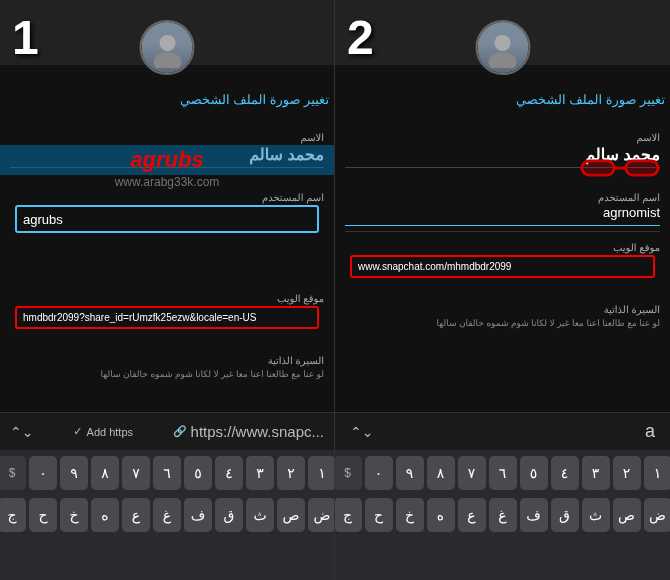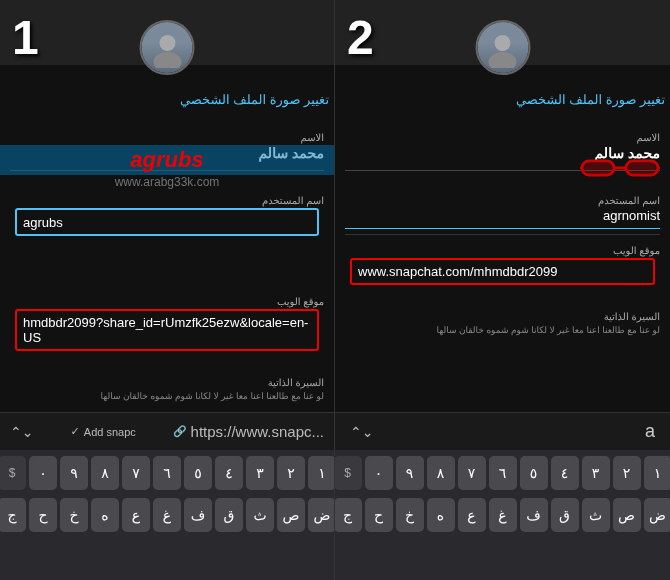--- a/index.html
+++ b/index.html
@@ -93,25 +93,25 @@
     .field-label {
       color: #aaa;
       font-size: 10px;
       text-align: right;
       direction: rtl;
       margin-bottom: 2px;
     }
 
     .field-value {
       color: #fff;
-      font-size: 14px;
+      font-size: 16px;
       text-align: right;
       direction: rtl;
       border-bottom: 1px solid #444;
-      padding-bottom: 9px;
+      padding-bottom: 3px;
       font-weight: bold;
     }
 
     .field-value-input {
       color: #fff;
       font-size: 13px;
       text-align: right;
       direction: rtl;
       border-bottom: 1px solid #4fc3f7;
       padding-bottom: 5px;
@@ -120,21 +120,21 @@
     
     .url-field-box {
       border: 2px solid #e00;
       border-radius: 3px;
       padding: 4px 6px;
       margin: 2px 5px;
     }
 
     .url-field-text {
       color: #fff;
-      font-size: 13px;
+      font-size: 10px;
       word-break: break-all;
       direction: ltr;
       text-align: left;
     }
 
     
     .watermark {
       position: absolute;
       top: 145px;
       left: 0;
@@ -330,21 +330,21 @@
 
   <div class="field-section">
     <div class="field-label">السيرة الذاتية</div>
     <div class="bio-text">لو عنا مع   طالعنا اعنا معا   غير لا لكانا شوم شموه خالقان سالها</div>
   </div>
 
   <div class="bottom-toolbar">
     <div class="toolbar-arrows">⌃⌄</div>
     <div class="toolbar-btn">
       <span>✓</span>
-      <span style="color:#bbb;font-size:11px;">Add snapc</span>
+      <span style="color:#bbb;font-size:11px;">Add https</span>
     </div>
     <div class="toolbar-btn">
       <span>🔗</span>
       <span style="color:#bbb;font-size:15px;">https://www.snapc...</span>
     </div>
   </div>
 
   <div class="keyboard">
     <div class="key-row">
       <div class="key key-dollar">$</div>

